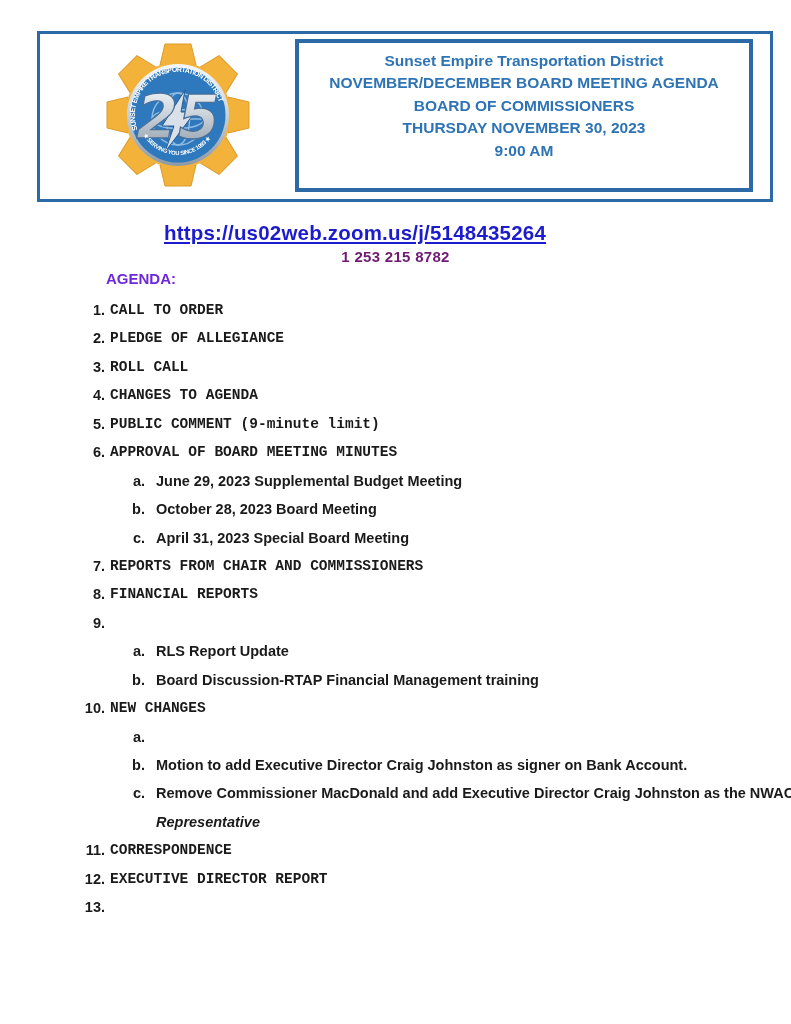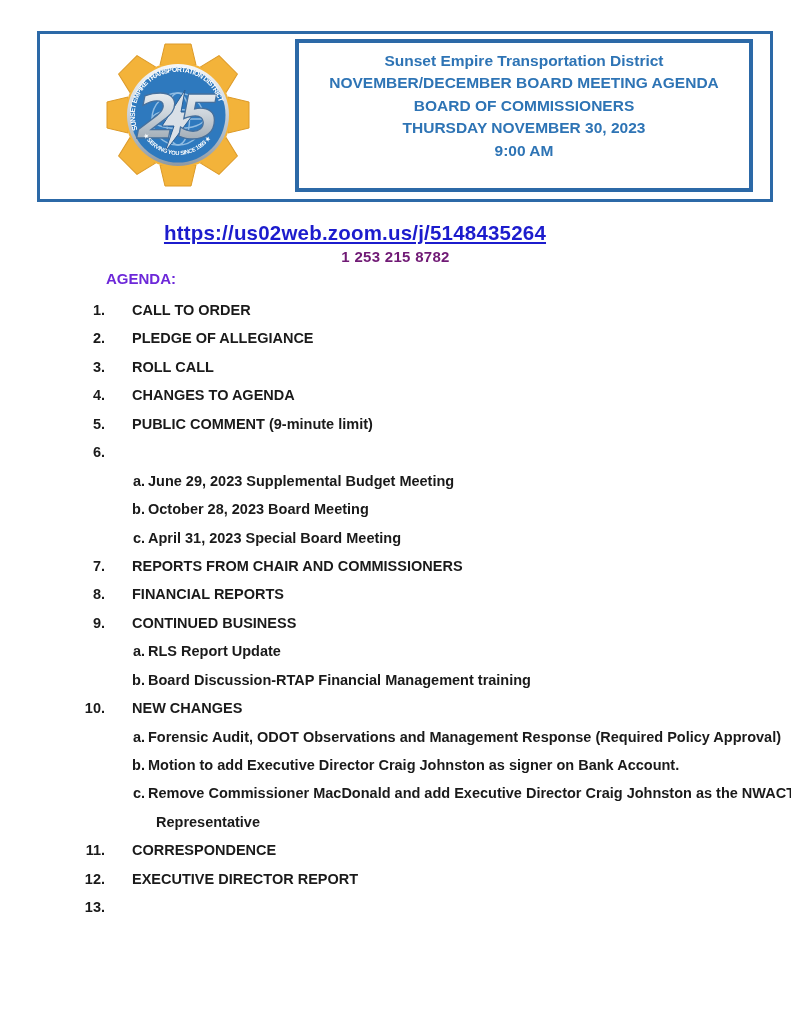--- a/index.html
+++ b/index.html
@@ -39,25 +39,25 @@
     position:absolute; left:70px; top:270px;
     font-size:15px; font-weight:bold; color:#6d28d9;margin-left:36px;
   }
   .agenda-list { position:absolute; left:0; top:296px; width:791px; }
   .row {
     height:28.45px; line-height:28.45px; display:flex;
     font-size:14.5px; font-weight:600; color:#1a1a1a; white-space:nowrap;
   }
   .row .marker { flex:0 0 auto; }
   .row.level-1 .marker { width:105px; text-align:right; }
-  .row.level-1 .text { margin-left:27px; }
+  .row.level-1 .text { margin-left:5px;font-family:Liberation Mono, monospace; }
   .row.level-2 .marker { width:145px; text-align:right; }
-  .row.level-2 .text { margin-left:3px; }
+  .row.level-2 .text { margin-left:11px; }
   .row.level-3 .marker { width:145px; }
-  .row.level-3 .text { margin-left:11px; }
+  .row.level-3 .text { margin-left:11px;font-style:italic; }
 </style>
 </head>
 <body>
 
 <div class="page">
 
   <div class="outer-box"></div>
 
   <svg class="logo" viewBox="0 0 150 150" aria-hidden="true">
     <defs>
@@ -142,20 +142,21 @@
         <span class="text">CHANGES TO AGENDA</span>
       </div>
 
       <div class="row level-1">
         <span class="marker">5.</span>
         <span class="text">PUBLIC COMMENT (9-minute limit)</span>
       </div>
 
       <div class="row level-1">
         <span class="marker">6.</span>
+        <span class="text">APPROVAL OF BOARD MEETING MINUTES</span>
       </div>
 
       <div class="row level-2">
         <span class="marker">a.</span>
         <span class="text">June 29, 2023 Supplemental Budget Meeting</span>
       </div>
 
       <div class="row level-2">
         <span class="marker">b.</span>
         <span class="text">October 28, 2023 Board Meeting</span>
@@ -171,41 +172,39 @@
         <span class="text">REPORTS FROM CHAIR AND COMMISSIONERS</span>
       </div>
 
       <div class="row level-1">
         <span class="marker">8.</span>
         <span class="text">FINANCIAL REPORTS</span>
       </div>
 
       <div class="row level-1">
         <span class="marker">9.</span>
-        <span class="text">CONTINUED BUSINESS</span>
       </div>
 
       <div class="row level-2">
         <span class="marker">a.</span>
         <span class="text">RLS Report Update</span>
       </div>
 
       <div class="row level-2">
         <span class="marker">b.</span>
         <span class="text">Board Discussion-RTAP Financial Management training</span>
       </div>
 
       <div class="row level-1">
         <span class="marker">10.</span>
         <span class="text">NEW CHANGES</span>
       </div>
 
       <div class="row level-2">
         <span class="marker">a.</span>
-        <span class="text">Forensic Audit, ODOT Observations and Management Response (Required Policy Approval)</span>
       </div>
 
       <div class="row level-2">
         <span class="marker">b.</span>
         <span class="text">Motion to add Executive Director Craig Johnston as signer on Bank Account.</span>
       </div>
 
       <div class="row level-2">
         <span class="marker">c.</span>
         <span class="text">Remove Commissioner MacDonald and add Executive Director Craig Johnston as the NWACT</span>

